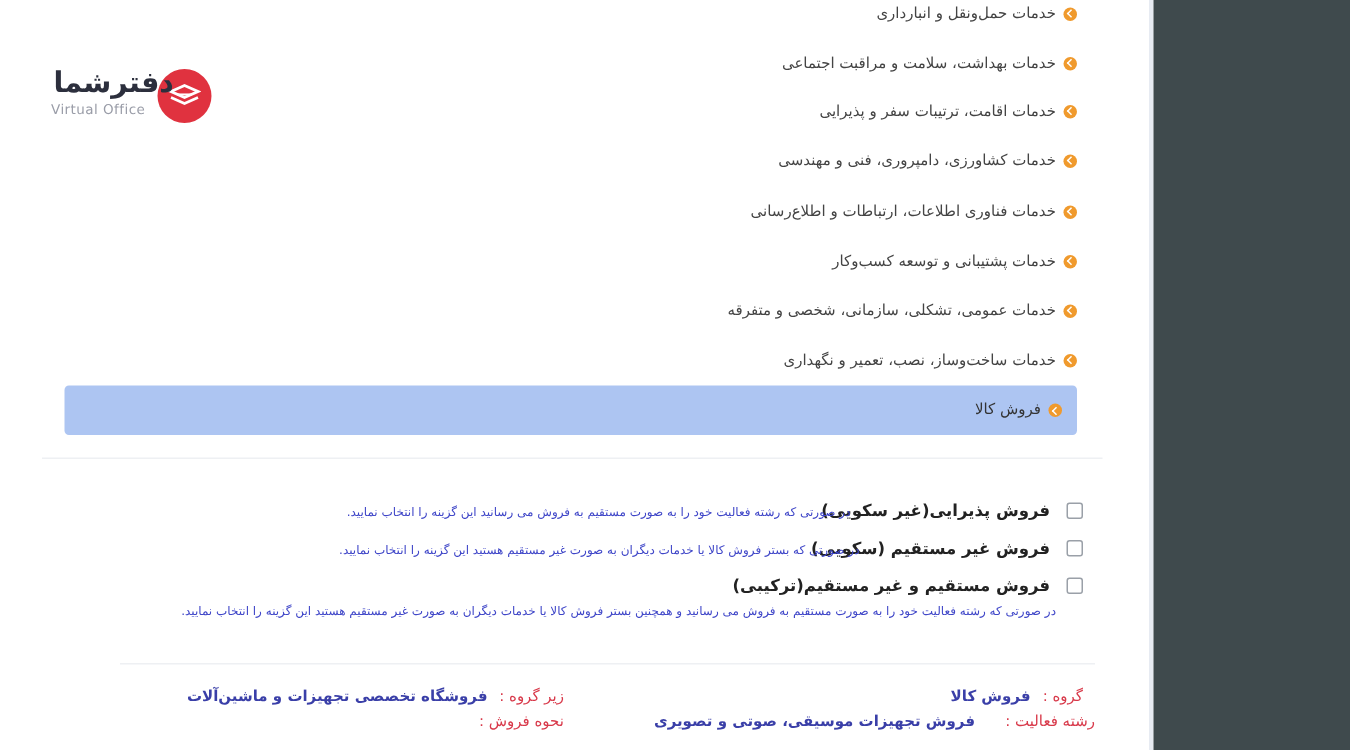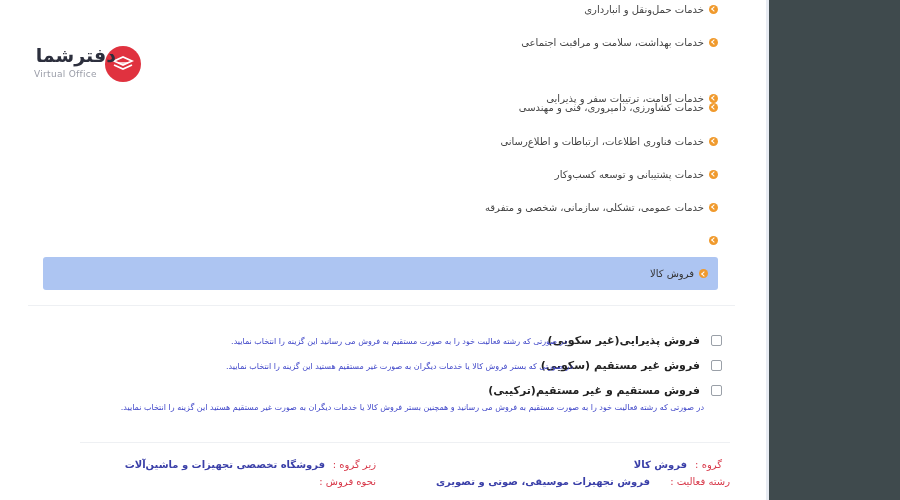--- a/index.html
+++ b/index.html
@@ -45,21 +45,21 @@
 
 <div class="cat-list">
   <div class="cat-item" style="top:-1px;">
     <span class="bullet"></span>
     <span>خدمات حمل‌ونقل و انبارداری</span>
   </div>
   <div class="cat-item" style="top:32px;justify-content:space-between;">
     <span class="bullet"></span>
     <span>خدمات بهداشت، سلامت و مراقبت اجتماعی</span>
   </div>
-  <div class="cat-item" style="top:64px;margin-top:24px;">
+  <div class="cat-item" style="top:64px;">
     <span class="bullet"></span>
     <span>خدمات اقامت، ترتیبات سفر و پذیرایی</span>
   </div>
   <div class="cat-item" style="top:97px;">
     <span class="bullet"></span>
     <span>خدمات کشاورزی، دامپروری، فنی و مهندسی</span>
   </div>
   <div class="cat-item" style="top:131px;">
     <span class="bullet"></span>
     <span>خدمات فناوری اطلاعات، ارتباطات و اطلاع‌رسانی</span>
@@ -67,20 +67,21 @@
   <div class="cat-item" style="top:164px;">
     <span class="bullet"></span>
     <span>خدمات پشتیبانی و توسعه کسب‌وکار</span>
   </div>
   <div class="cat-item" style="top:197px;">
     <span class="bullet"></span>
     <span>خدمات عمومی، تشکلی، سازمانی، شخصی و متفرقه</span>
   </div>
   <div class="cat-item" style="top:230px;">
     <span class="bullet"></span>
+    <span>خدمات ساخت‌وساز، نصب، تعمیر و نگهداری</span>
   </div>
   <div class="cat-item selected-bar" style="top:257px;">
     <span class="bullet"></span>
     <span>فروش کالا</span>
   </div>
 </div>
 
 <div class="sep" style="left:28px; top:305px; width:707px;"></div>
 
 <div>

